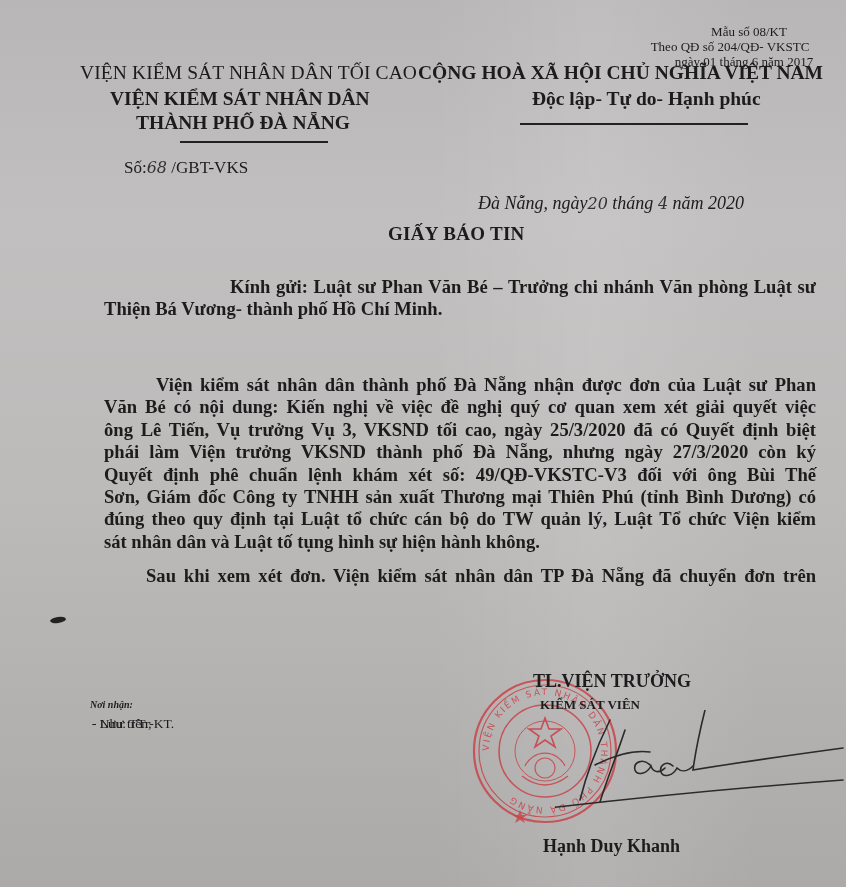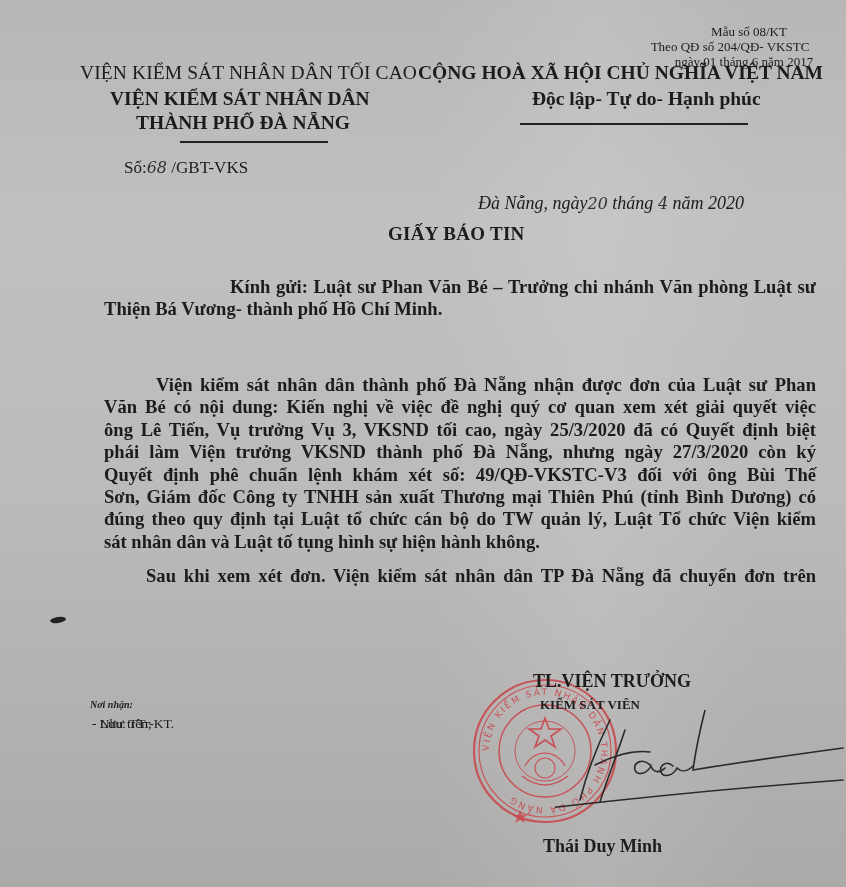--- a/index.html
+++ b/index.html
@@ -124,13 +124,13 @@
     <path d="M55 10 C40 40 30 70 25 90"></path>
     <path d="M70 20 C60 50 50 75 45 92"></path>
     <path d="M40 55 C60 45 80 40 95 42"></path>
     <path d="M95 55 C88 48 78 52 80 60 C82 66 92 64 96 56 C98 62 104 64 110 58"></path>
     <path d="M118 56 C112 50 104 55 106 62 C108 68 118 66 122 58 C126 62 132 62 138 56"></path>
     <path d="M150 0 C145 20 140 45 138 60 C150 58 200 50 288 38"></path>
     <path d="M-40 102 C60 90 180 78 288 70"></path>
   </g>
 </svg>
 
-<div class="abs signer">Thái Duy Minh</div>
+<div class="abs signer">Hạnh Duy Khanh</div>
 
 </body></html>

